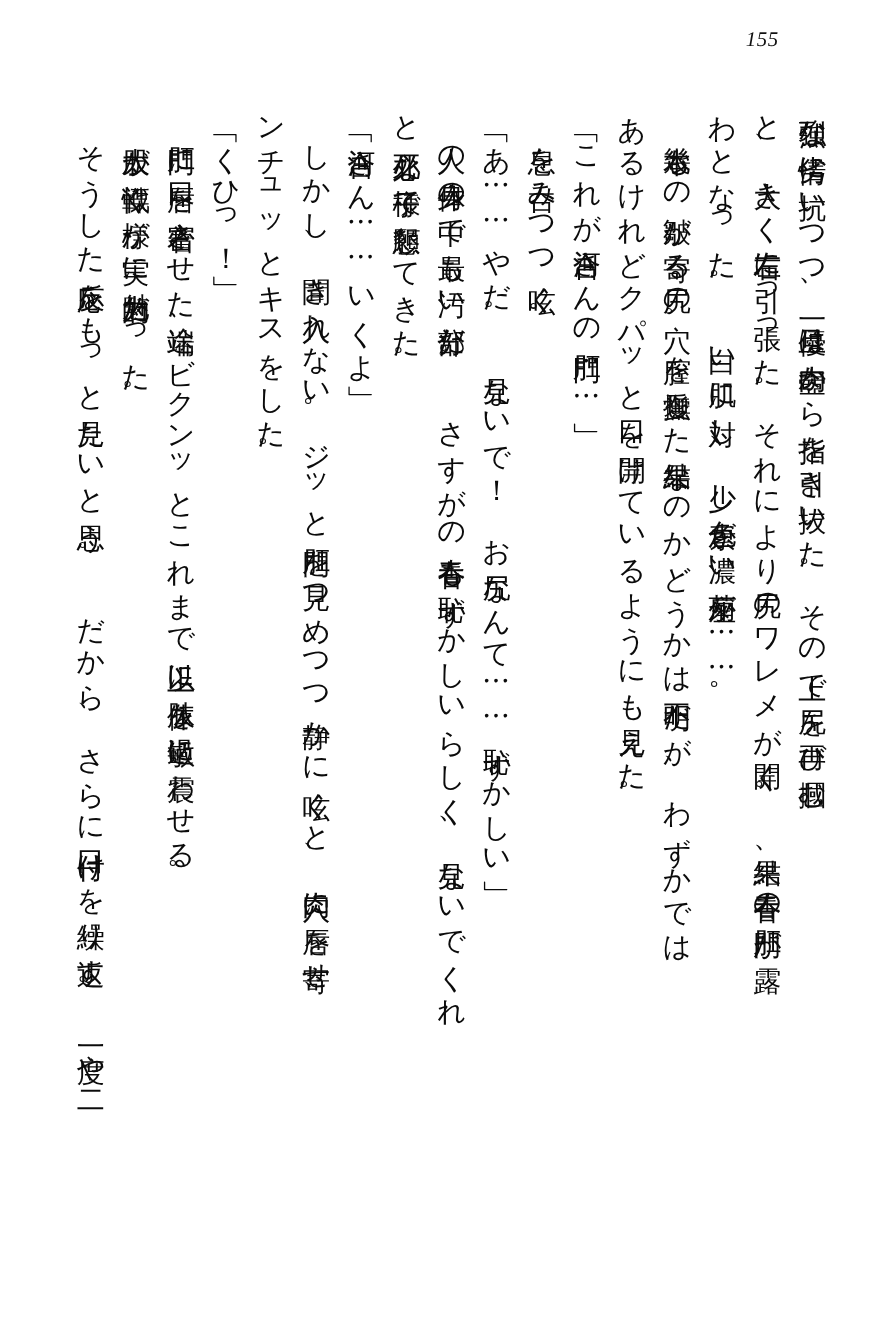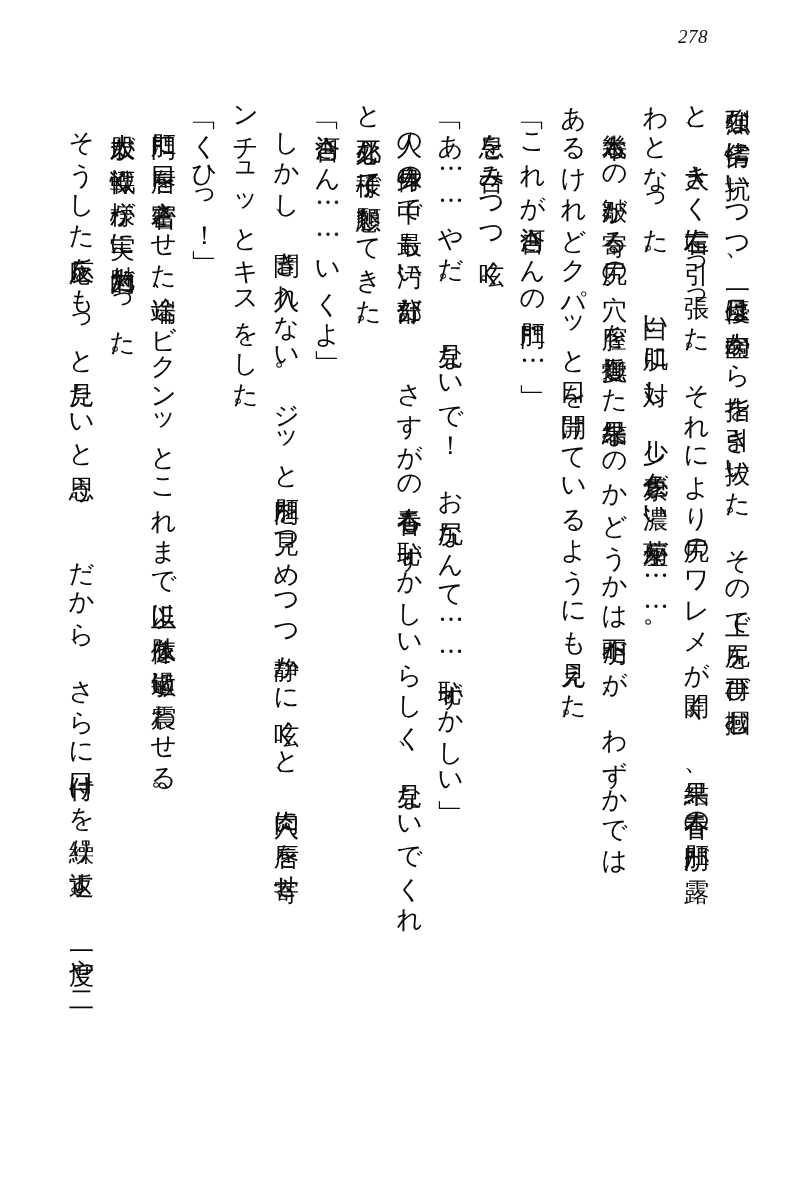--- a/index.html
+++ b/index.html
@@ -68,21 +68,21 @@
   }
 
   
   .vline.indent-1 { padding-top: 26px; }
 </style>
 </head>
 <body>
 
 <div class="page">
 
-  <div class="page-number">278</div>
+  <div class="page-number">155</div>
 
   <div class="text-block">
     <div class="vline">強烈な劣情に抗いつつ、一旦優は肉壺から指を引き抜いた。その上で尻を再び摑む</div>
     <div class="vline">と、大きく左右に引っ張った。それにより尻のワレメが開く。　結果、春香の肛門が露</div>
     <div class="vline">わとなった。　白い肌に対し、少し色素が濃い菊座が……。</div>
     <div class="vline indent-1">幾本もの皺が寄る尻の穴。膣を愛撫した結果なのかどうかは不明だが、わずかでは</div>
     <div class="vline">あるけれどクパッと口を開けているようにも見えた。</div>
     <div class="vline indent-1">「これが河合さんの肛門……」</div>
     <div class="vline indent-1">息を呑みつつ呟く。</div>
     <div class="vline indent-1">「あ……やだ。　見ないで！　お尻なんて……恥ずかしい」</div>

